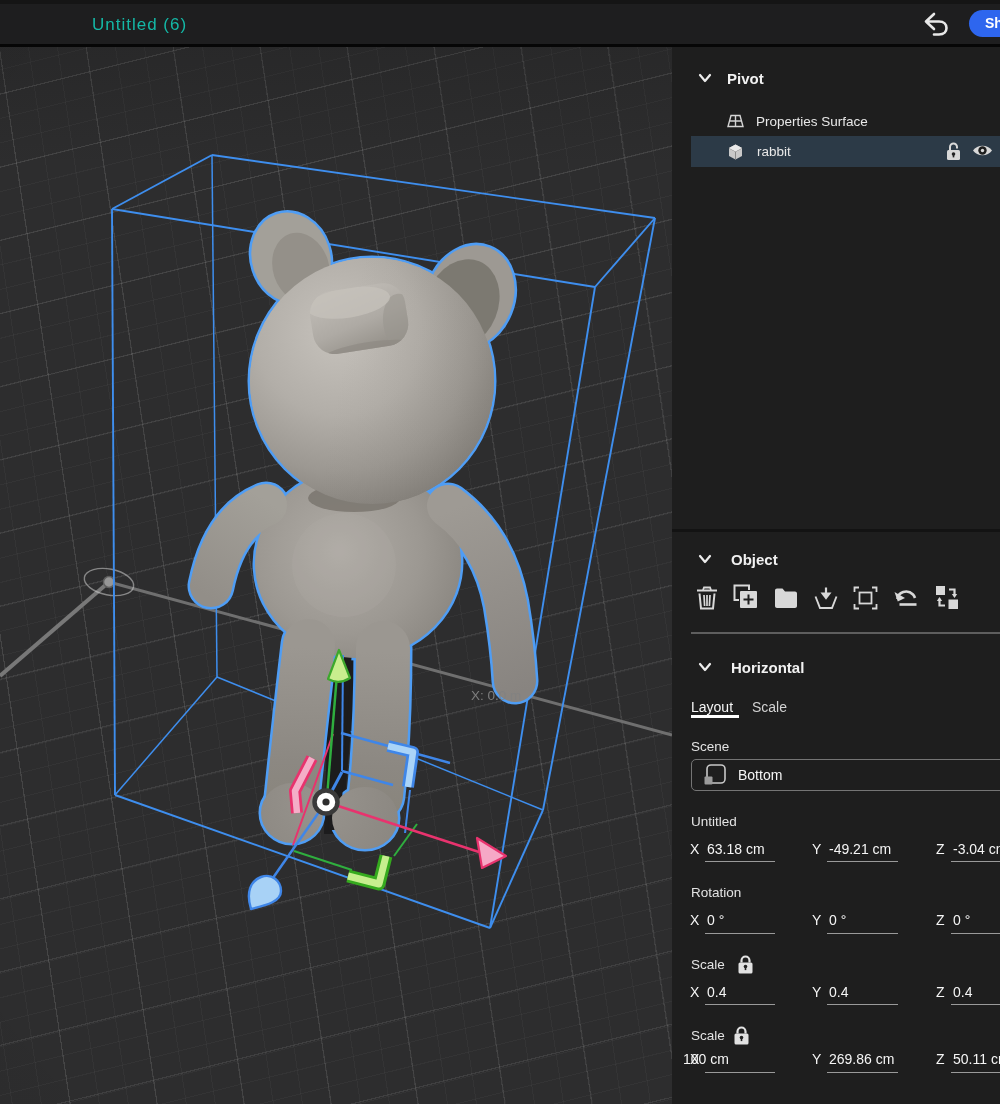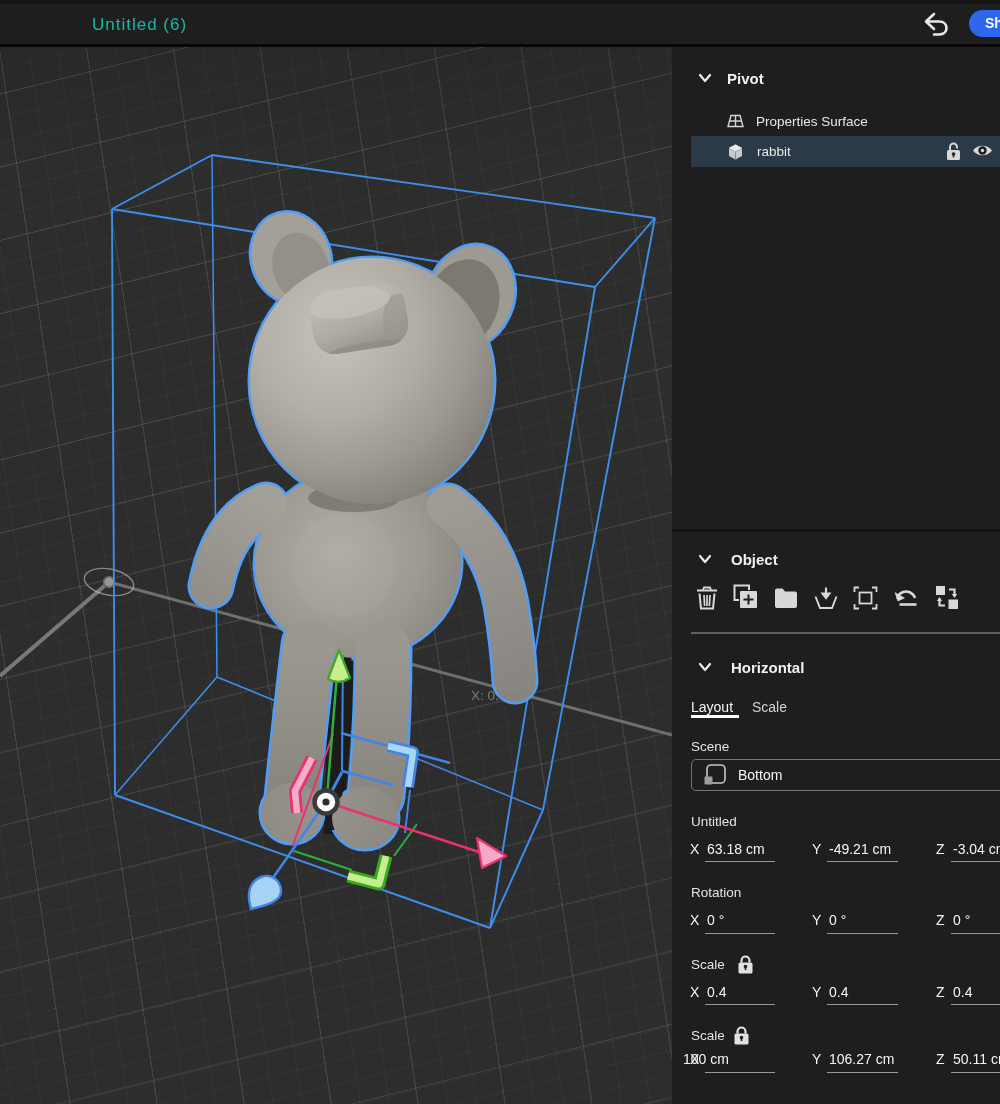--- a/index.html
+++ b/index.html
@@ -284,21 +284,21 @@
 <svg class="icon" style="left:733px;top:1026px" width="17" height="19" viewBox="0 0 17 19">
     <rect x="1.5" y="7.5" width="14" height="11" rx="1.5" fill="#e2e2e2"></rect>
     <path d="M4.5,7.5 L4.5,5.5 A4,4 0 0 1 12.5,5.5 L12.5,7.5" fill="none" stroke="#e2e2e2" stroke-width="2.2"></path>
     <circle cx="8.5" cy="11.5" r="1.8" fill="#222"></circle>
     <rect x="7.7" y="11.5" width="1.6" height="3.6" fill="#222"></rect>
   </svg>
 <div class="val" style="left:690px;top:1051px">X</div>
 <div class="val" style="left:683px;top:1051px">100 cm</div>
 <div class="ul" style="left:705px;top:1072px;width:70px"></div>
 <div class="val" style="left:812px;top:1051px">Y</div>
-<div class="val" style="left:829px;top:1051px">106.27 cm</div>
+<div class="val" style="left:829px;top:1051px">269.86 cm</div>
 <div class="ul" style="left:827px;top:1072px;width:71px"></div>
 <div class="val" style="left:936px;top:1051px">Z</div>
 <div class="val" style="left:953px;top:1051px">50.11 cm</div>
 <div class="ul" style="left:951px;top:1072px;width:49px"></div>
 <div id="topbar">
     <div class="strip"></div>
     <div class="sep"></div>
   </div>
 <div id="title">Untitled (6)</div>
 <svg class="icon" style="left:923px;top:12px" width="26" height="25" viewBox="0 0 26 25">

